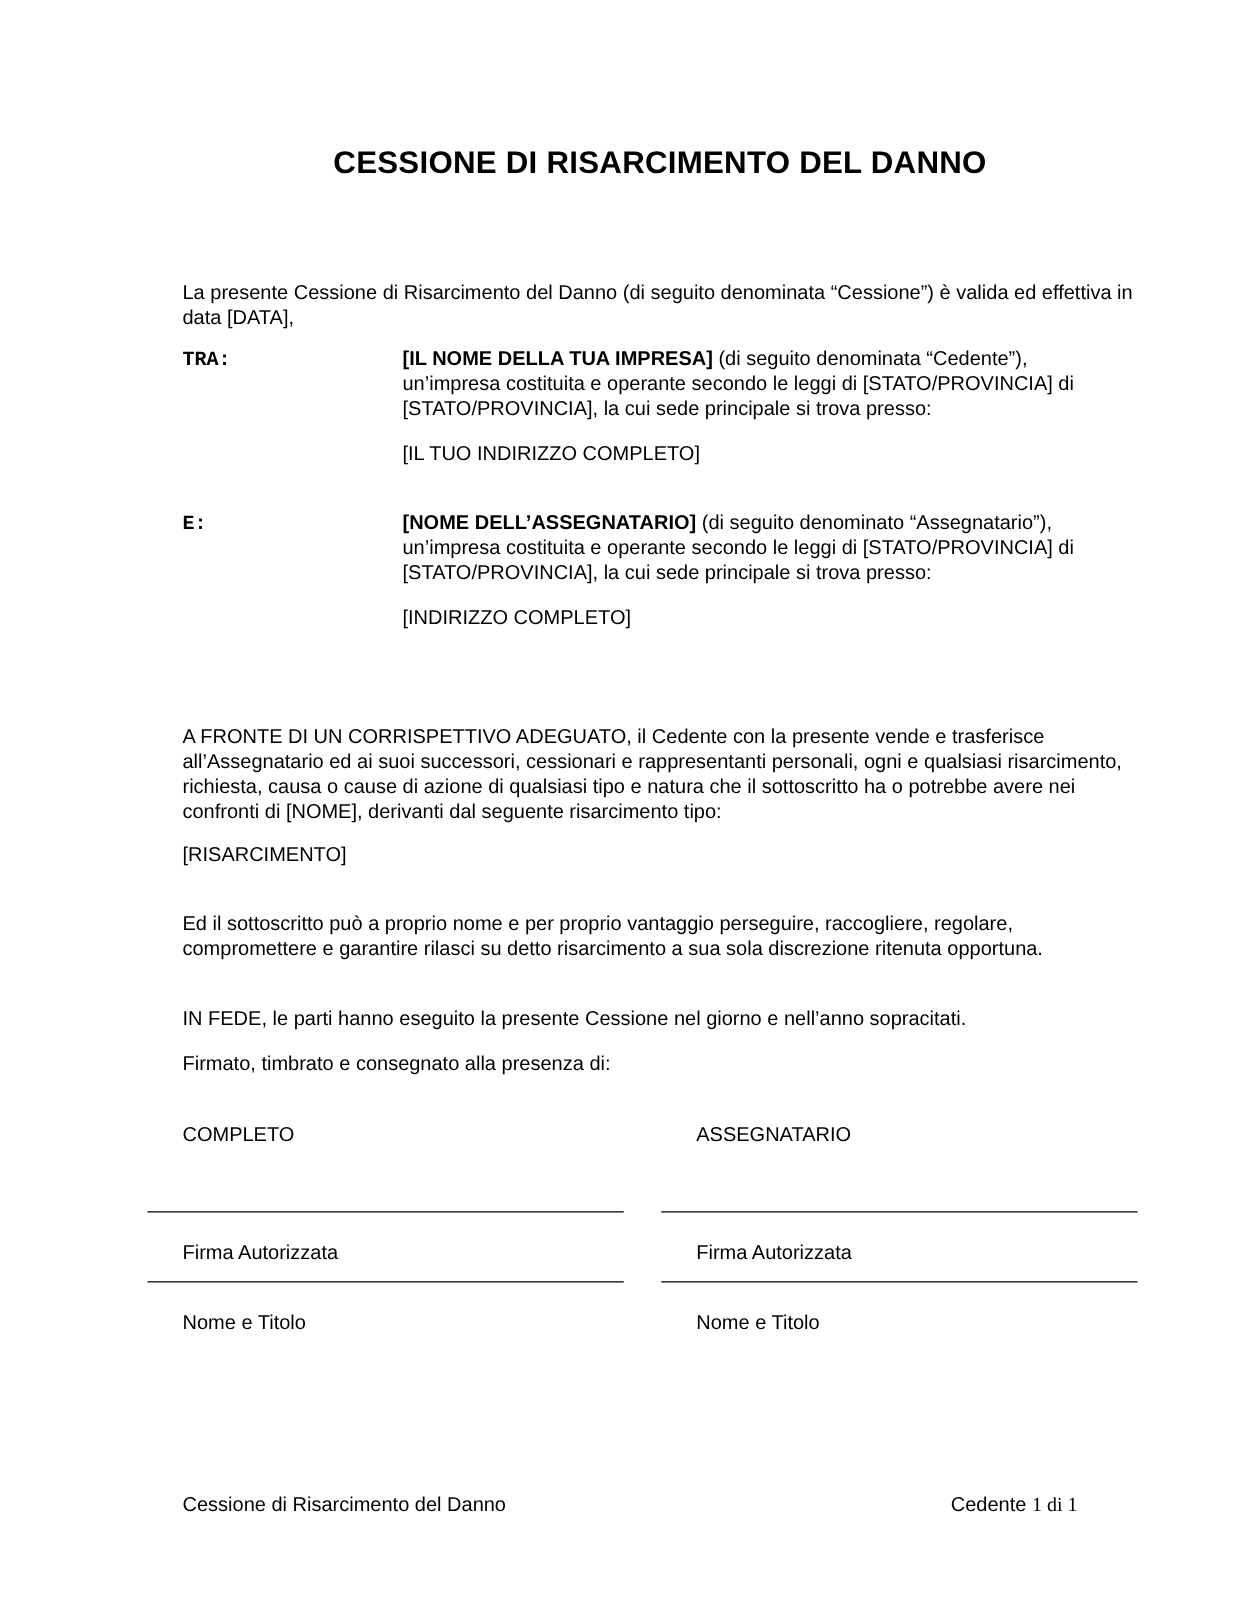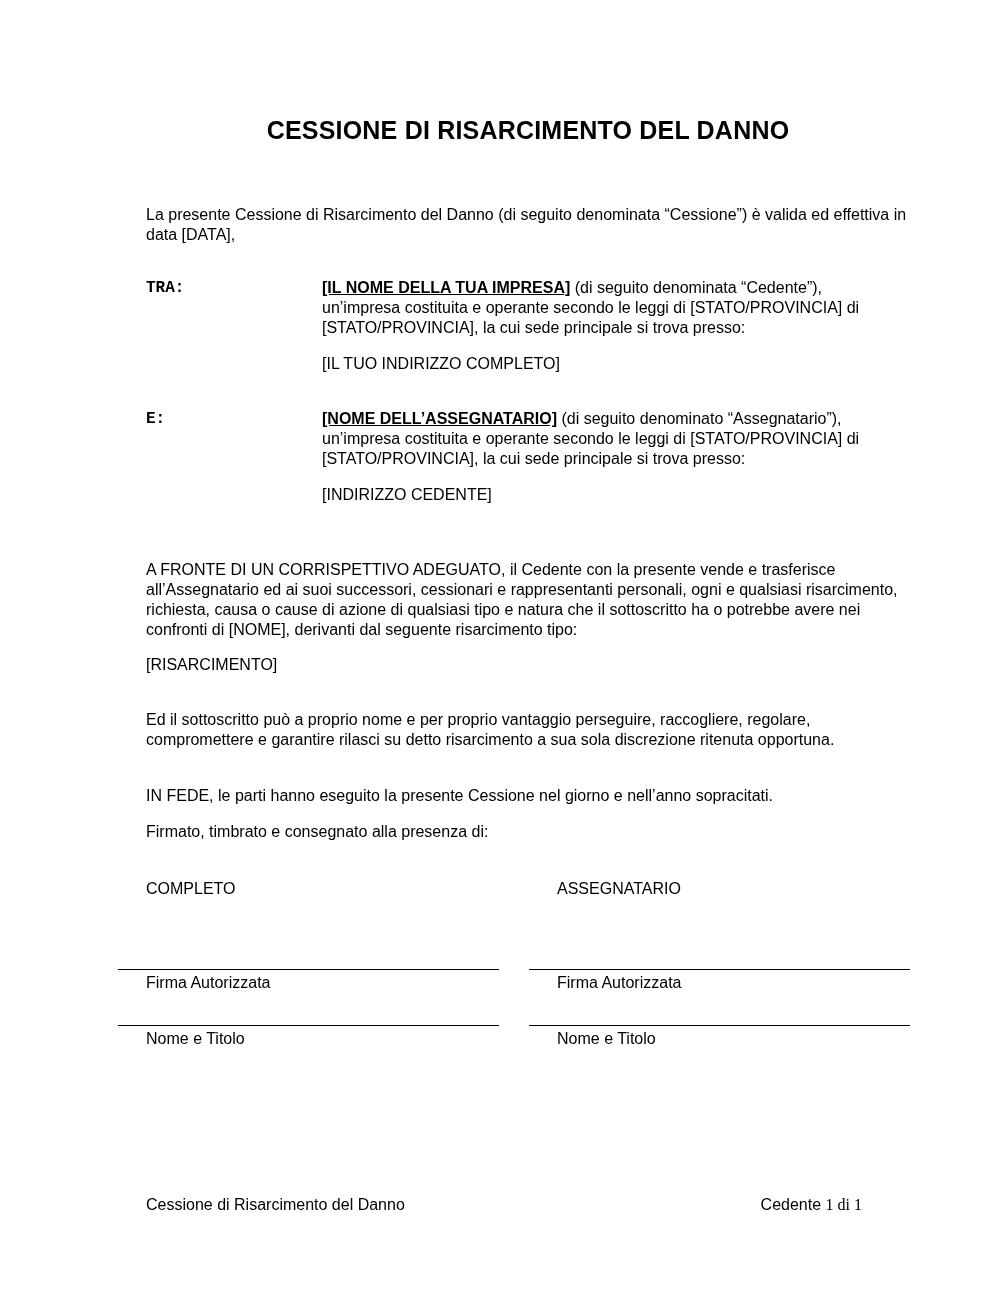--- a/index.html
+++ b/index.html
@@ -1,25 +1,25 @@
 <!DOCTYPE html>
 <html><head>
   <meta charset="utf-8">
   <style>
     html, body { margin: 0; padding: 0; background: #ffffff; }
     body { width: 1000px; height: 1290px; position: relative; overflow: hidden;
       font-family: "Liberation Sans", sans-serif; color: #000; }
     .abs { position: absolute; padding-left: 28px; }
     .title { left: 0; width: 1000px; top: 116px; text-align: center; font-size: 25px;
       font-weight: bold; letter-spacing: 0.2px; }
-    .p { left: 118px; font-size: 16px; line-height: 20px; }
+    .p { left: 118px; font-size: 16px; line-height: 20px; margin-top: 20px; }
     .w { width: 770px; }
     .label { left: 118px; font-size: 16px; font-weight: bold; line-height: 20px; font-family: Liberation Mono, monospace; }
     .party { left: 294px; width: 580px; font-size: 16px; line-height: 20px; }
-    .party b { font-weight: bold; text-decoration: underline; }
+    .party b { font-weight: bold; }
     .sigline { height: 0; border-top: 1.5px solid #000; width: 353px; }
     .footer { font-size: 16px; line-height: 20px; }
     .pg-num { font-family: "Liberation Serif", serif; }
   </style>
 </head>
 <body>
 
 <div class="abs title">CESSIONE DI RISARCIMENTO DEL DANNO</div>
 
 <div class="abs p w" style="top:205px;">La presente Cessione di Risarcimento del Danno (di seguito denominata “Cessione”) è valida ed effettiva in data [DATA],</div>
@@ -27,21 +27,21 @@
 <div class="abs label" style="top:278px;">TRA:</div>
 <div class="abs party" style="top:278px;">
   <b>[IL NOME DELLA TUA IMPRESA]</b><span> (di seguito denominata “Cedente”), un’impresa costituita e operante secondo le leggi di [STATO/PROVINCIA] di [STATO/PROVINCIA], la cui sede principale si trova presso:</span>
 </div>
 <div class="abs party" style="top:354px;">[IL TUO INDIRIZZO COMPLETO]</div>
 
 <div class="abs label" style="top:409px;">E:</div>
 <div class="abs party" style="top:409px;">
   <b>[NOME DELL’ASSEGNATARIO]</b><span> (di seguito denominato “Assegnatario”), un’impresa costituita e operante secondo le leggi di [STATO/PROVINCIA] di [STATO/PROVINCIA], la cui sede principale si trova presso:</span>
 </div>
-<div class="abs party" style="top:485px;">[INDIRIZZO CEDENTE]</div>
+<div class="abs party" style="top:485px;">[INDIRIZZO COMPLETO]</div>
 
 <div class="abs p" style="top:560px; width:760px;">A FRONTE DI UN CORRISPETTIVO ADEGUATO, il Cedente con la presente vende e trasferisce all’Assegnatario ed ai suoi successori, cessionari e rappresentanti personali, ogni e qualsiasi risarcimento, richiesta, causa o cause di azione di qualsiasi tipo e natura che il sottoscritto ha o potrebbe avere nei confronti di [NOME], derivanti dal seguente risarcimento tipo:</div>
 
 <div class="abs p" style="top:655px;">[RISARCIMENTO]</div>
 
 <div class="abs p" style="top:710px; width:720px;">Ed il sottoscritto può a proprio nome e per proprio vantaggio perseguire, raccogliere, regolare, compromettere e garantire rilasci su detto risarcimento a sua sola discrezione ritenuta opportuna.</div>
 
 <div class="abs p w" style="top:786px;">IN FEDE, le parti hanno eseguito la presente Cessione nel giorno e nell’anno sopracitati.</div>
 
 <div class="abs p w" style="top:822px;">Firmato, timbrato e consegnato alla presenza di:</div>

